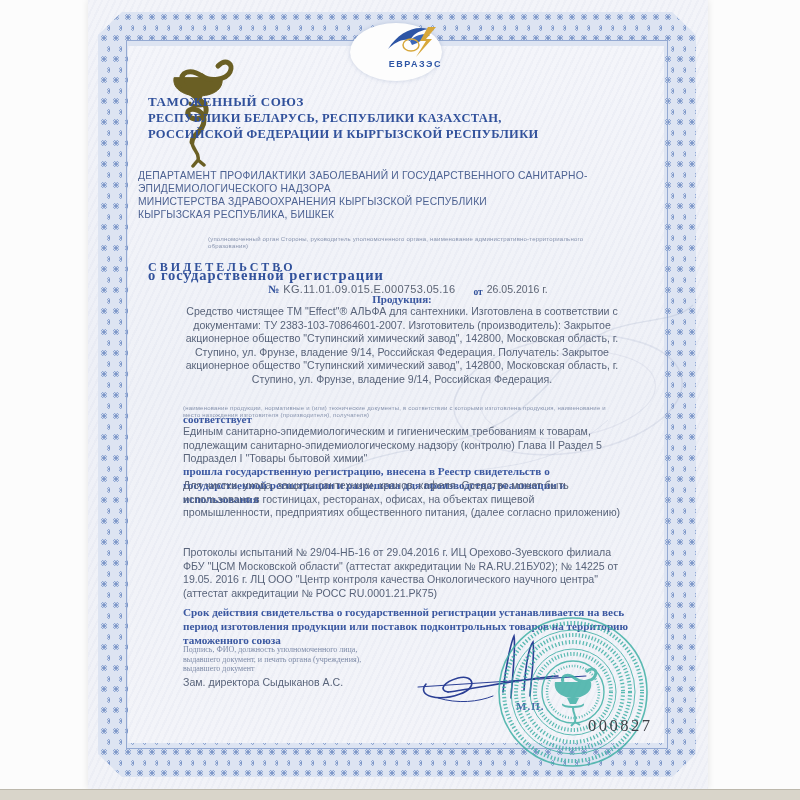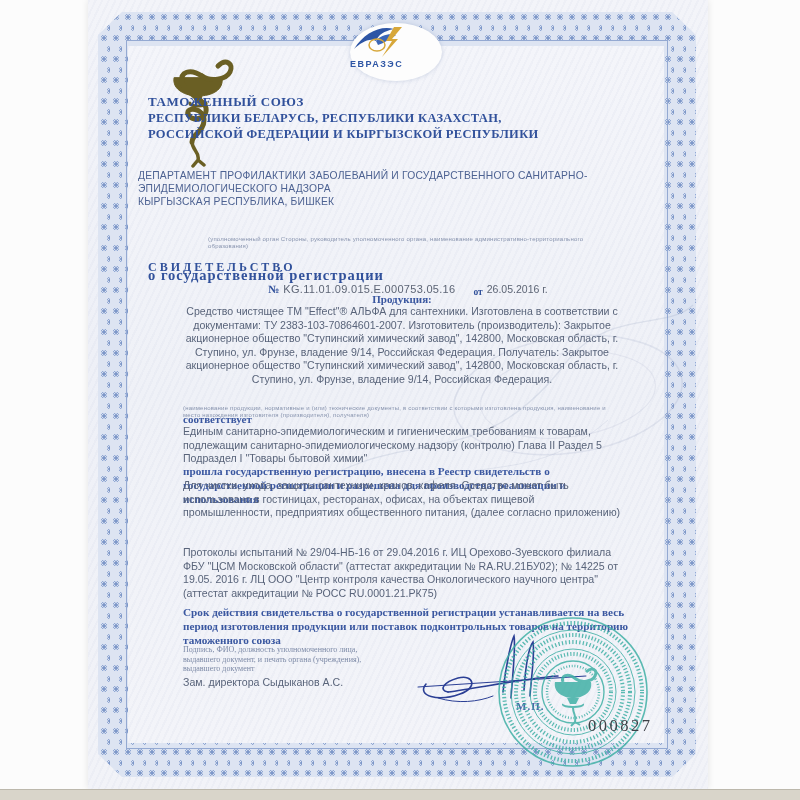--- a/index.html
+++ b/index.html
@@ -71,21 +71,21 @@
   .basis-par{left:95px;top:519px;width:446px;}
   .protocols-par{left:95px;top:546px;width:438px;}
   .validity-par{left:95px;top:605px;width:446px;}
 
   .sign-caption{left:95px;top:645px;width:250px;font-family:"Liberation Serif", serif;color:#7c89a6;font-size:8px;line-height:9.5px;}
   .signer{left:95px;top:676px;width:250px;font-size:10.6px;color:#59647a;}
   .mp-label{left:428px;top:700px;font-family:"Liberation Serif", serif;font-weight:bold;color:#4a63a8;font-size:11px;letter-spacing:1px;}
   .serial{left:500px;top:716px;font-family:"Liberation Serif", serif;font-size:16.5px;color:#3e4146;letter-spacing:2.5px;}
 
   .logo-badge{left:262px;top:23px;width:92px;height:58px;background:#fdfdfd;border-radius:50%;
-    box-shadow:0 0 4px rgba(120,140,180,0.35);display:flex;flex-direction:column;align-items:flex-start;justify-content:flex-start;}
+    box-shadow:0 0 4px rgba(120,140,180,0.35);display:flex;flex-direction:column;align-items:flex-end;justify-content:flex-start;}
   .logo-text{font-size:9px;font-weight:bold;color:#2d55a5;letter-spacing:1.5px;margin-top:-2px;}
 
   .watermark{left:180px;top:300px;width:430px;height:200px;pointer-events:none;}
   svg{display:block;}
 </style>
 </head>
 <body>
 
 <div class="page">
   <div class="border-frame">
@@ -124,20 +124,21 @@
 
   <div class="abs header-block center">
     <div class="serifb header-l1">ТАМОЖЕННЫЙ СОЮЗ</div>
     <div class="serifb header-l23">РЕСПУБЛИКИ БЕЛАРУСЬ, РЕСПУБЛИКИ КАЗАХСТАН,</div>
     <div class="serifb header-l23">РОССИЙСКОЙ ФЕДЕРАЦИИ И КЫРГЫЗСКОЙ РЕСПУБЛИКИ</div>
   </div>
 
   <div class="abs dept-block center sans">
     <div>ДЕПАРТАМЕНТ ПРОФИЛАКТИКИ ЗАБОЛЕВАНИЙ И ГОСУДАРСТВЕННОГО САНИТАРНО-</div>
     <div>ЭПИДЕМИОЛОГИЧЕСКОГО НАДЗОРА</div>
+    <div>МИНИСТЕРСТВА ЗДРАВООХРАНЕНИЯ КЫРГЫЗСКОЙ РЕСПУБЛИКИ</div>
     <div>КЫРГЫЗСКАЯ РЕСПУБЛИКА, БИШКЕК</div>
   </div>
 
   <div class="abs micro center caption-authority">(уполномоченный орган Стороны, руководитель уполномоченного органа, наименование административно-территориального образования)</div>
 
   <div class="abs serifb center title">СВИДЕТЕЛЬСТВО</div>
   <div class="abs serifb center subtitle">о государственной регистрации</div>
   <div class="abs numline">
     <span class="num-label">№</span>
     <span class="num-value">KG.11.01.09.015.Е.000753.05.16</span>

